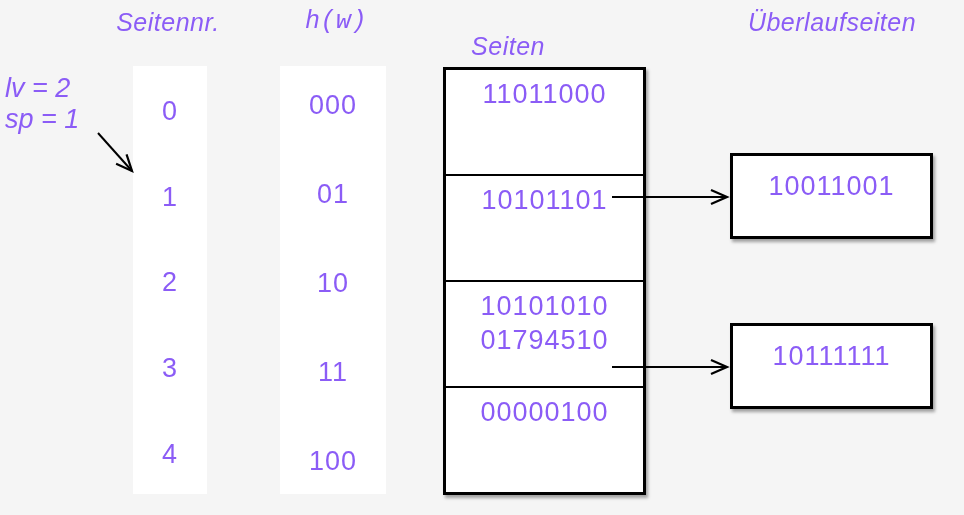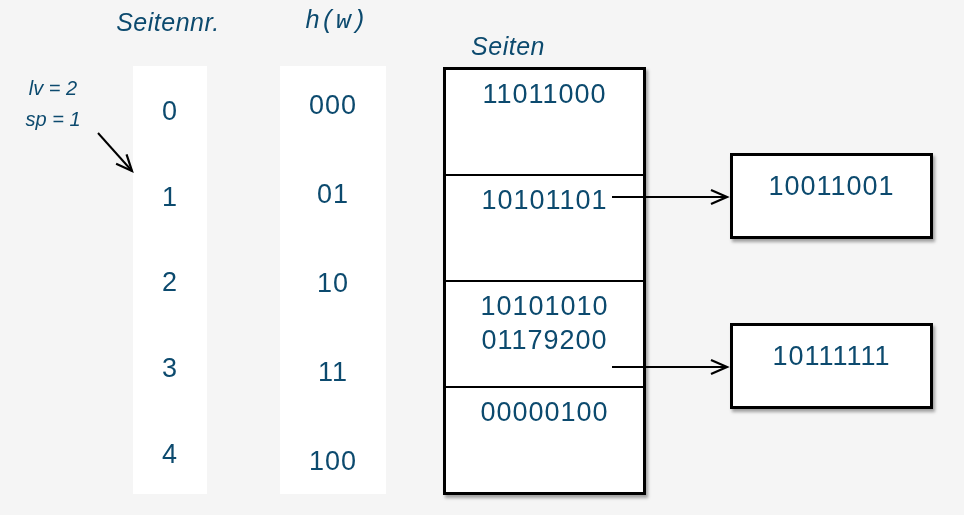--- a/index.html
+++ b/index.html
@@ -6,21 +6,21 @@
   * { margin: 0; padding: 0; box-sizing: border-box; }
   html, body { background: #e9e9ea; }
   body { font-family: "Liberation Sans", "DejaVu Sans", sans-serif; }
 
   .canvas {
     position: relative;
     width: 964px;
     height: 515px;
     background: #f5f5f5;
     overflow: hidden;
-    color: #0c4a6e;
+    color: #8b5cf6;
   }
 
   
   .hdr {
     position: absolute;
     top: 6px;
     height: 32px;
     line-height: 32px;
     text-align: center;
     font-style: italic;
@@ -32,23 +32,23 @@
   .hdr-hw         { left: 236px; width: 200px; font-family: Liberation Mono, monospace; }
   .hdr-seiten     { left: 408px; width: 200px; margin-top: 24px; }
   .hdr-ueberlauf  { left: 732px; width: 200px; }
 
   
   .annotation {
     position: absolute;
     left: 5px;
     top: 73px;
     width: 96px;
-    text-align: center;
+    text-align: left;
     font-style: italic;
-    font-size: 20px;
+    font-size: 27px;
     line-height: 31px;
     white-space: nowrap;
   }
 
   
   .band {
     position: absolute;
     top: 66px;
     height: 428px;
     background: #ffffff;
@@ -121,20 +121,21 @@
   }
 </style>
 </head>
 <body>
 
 <div class="canvas">
 
   <div class="hdr hdr-seitennr">Seitennr.</div>
   <div class="hdr hdr-hw">h(w)</div>
   <div class="hdr hdr-seiten">Seiten</div>
+  <div class="hdr hdr-ueberlauf">Überlaufseiten</div>
 
   <div class="annotation">
     <div>lv = 2</div>
     <div>sp = 1</div>
   </div>
 
   <div class="band band-nr">
     <div class="cell">0</div>
     <div class="cell">1</div>
     <div class="cell">2</div>
@@ -152,21 +153,21 @@
 
   <div class="bucket-box">
     <div class="brow">
       <div class="bline">11011000</div>
     </div>
     <div class="brow">
       <div class="bline">10101101</div>
     </div>
     <div class="brow">
       <div class="bline">10101010</div>
-      <div class="bline">01179200</div>
+      <div class="bline">01794510</div>
     </div>
     <div class="brow">
       <div class="bline">00000100</div>
     </div>
   </div>
 
   <div class="overflow-box ov1">
     <div class="bline">10011001</div>
   </div>
   <div class="overflow-box ov2">

